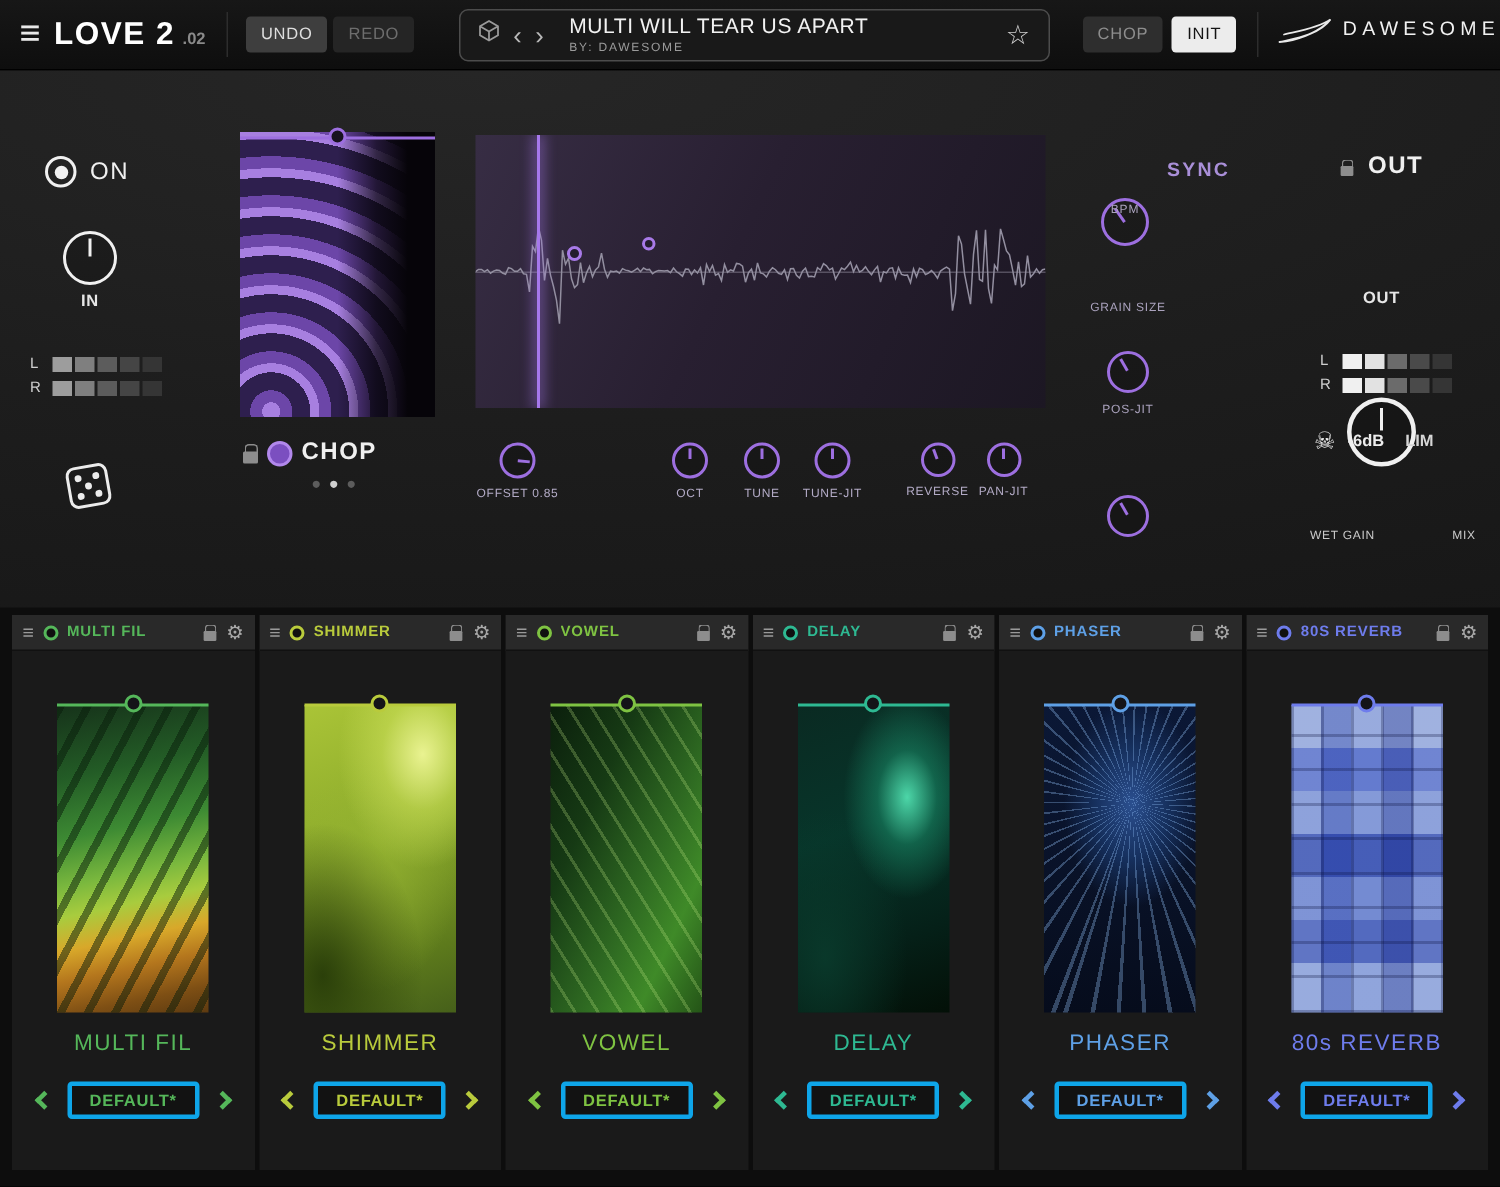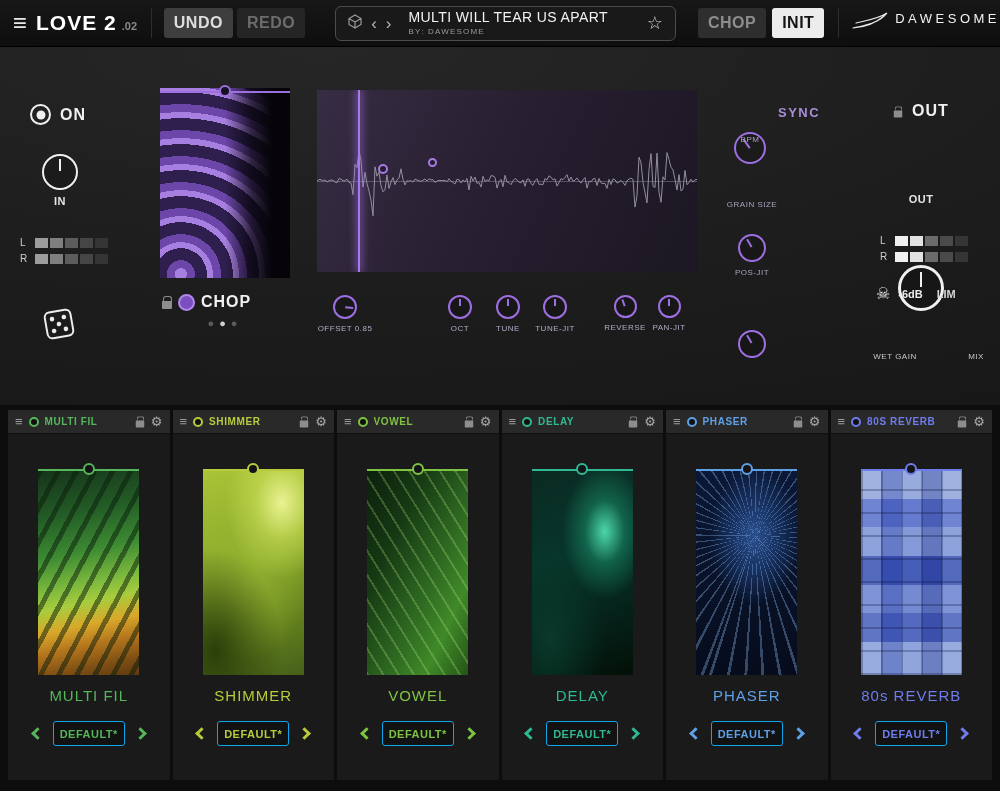--- a/index.html
+++ b/index.html
@@ -8,21 +8,21 @@
        font-family:"Liberation Sans",sans-serif;color:#e8e8e8;-webkit-user-select:none;user-select:none}
   [data-interactable="true"]{cursor:pointer}
 
   
   .topbar{position:absolute;top:0;left:0;width:1000px;height:47px;
           background:linear-gradient(#171717,#0e0e0e);display:flex;align-items:center;border-bottom:1px solid #000}
   .hamburger{font-size:24px;line-height:1;color:#e8e8e8;margin:0 9px 0 13px}
   .logo{font-size:21px;font-weight:800;letter-spacing:1px;color:#fff;white-space:nowrap}
   .version{font-size:11px;font-weight:700;color:#8a8a8a;margin-left:5px;margin-top:6px}
   .tb-sep{width:1px;height:30px;background:#2d2d2d;margin:0 0 0 14px}
-  .btn{font-family:inherit;border:none;border-radius:3px;font-size:16px;font-weight:700;
+  .btn{font-family:inherit;border:none;border-radius:3px;font-size:11px;font-weight:400;
        letter-spacing:.5px;padding:6px 10px}
   .btn-undo{background:#3e3e3e;color:#dedede;margin-left:12px}
   .btn-redo{background:#252525;color:#6d6d6d;margin-left:4px}
   .preset-box{display:flex;align-items:center;gap:9px;margin-left:30px;width:420px;height:35px;
               border:1px solid #4c4c4c;border-radius:6px;background:#191919;padding:0 12px}
   .pv-arrow{color:#b9b9b9;font-size:17px;line-height:1;font-weight:400}
   .preset-text{margin-left:8px;line-height:1.15}
   .preset-title{font-size:14px;color:#f2f2f2;letter-spacing:.4px;white-space:nowrap}
   .preset-by{font-size:8px;color:#9b9b9b;letter-spacing:1.2px;margin-top:2px}
   .star{margin-left:auto;font-size:18px;color:#cfcfcf}
@@ -33,21 +33,21 @@
 
   
   .main{position:absolute;top:47px;left:0;width:1000px;height:358px;
         background:radial-gradient(150% 130% at 32% 0%,#262626 0%,#1d1d1d 50%,#161616 100%)}
   .abs{position:absolute}
 
   .on-ctrl{left:30px;top:57px;display:flex;align-items:center;gap:9px}
   .on-ring{width:21px;height:21px;border-radius:50%;border:2px solid #f0f0f0;position:relative}
   .on-ring::after{content:"";position:absolute;left:50%;top:50%;width:9px;height:9px;border-radius:50%;
                   background:#f0f0f0;transform:translate(-50%,-50%)}
-  .on-label{font-size:16px;font-weight:700;letter-spacing:1px;color:#f0f0f0}
+  .on-label{font-size:16px;font-weight:400;letter-spacing:1px;color:#f0f0f0}
 
   .knob{border-radius:50%;border:2px solid var(--kc,var(--purple));position:relative;background:rgba(0,0,0,.15)}
   .knob::after{content:"";position:absolute;left:calc(50% - 1px);top:9%;width:2px;height:38%;
                background:var(--kc,var(--purple));transform-origin:50% 108%;transform:rotate(var(--rot,0deg))}
   .knob-white{--kc:#f0f0f0}
   .knob-metal{border:2px solid #181818;box-shadow:0 0 0 2px #3c3c3c,0 2px 5px rgba(0,0,0,.7);
               background:radial-gradient(circle at 38% 30%,#e9e9e9,#b2b2b2 40%,#6e6e6e 75%,#535353)}
   .knob-metal::after{background:#1d1d1d}
 
   .under-label{font-size:11px;font-weight:700;color:#e6e6e6;letter-spacing:.5px;text-align:center}
@@ -124,21 +124,21 @@
   .fx-line{position:absolute;top:-1px;left:0;right:0;height:2px;background:var(--accent)}
   .fx-handle{position:absolute;top:-7px;left:50%;transform:translateX(-50%);width:12px;height:12px;
              border-radius:50%;border:2px solid var(--accent);background:#141418;z-index:2}
   .fx-art{width:101px;height:205px}
   .fx-title{margin-top:12px;font-size:15px;letter-spacing:1px;color:var(--accent);white-space:nowrap}
   .fx-preset{margin-top:17px;display:flex;align-items:center;gap:11px}
   .chev{display:inline-block;width:9px;height:9px;border-left:3px solid var(--accent);
         border-bottom:3px solid var(--accent)}
   .chev.left{transform:rotate(45deg)}
   .chev.right{transform:rotate(-135deg)}
-  .fx-preset-box{width:72px;height:25px;border:1px solid #0ea5e9;border-radius:3px;background:rgba(0,0,0,.3);
+  .fx-preset-box{width:88px;height:25px;border:3px solid #0ea5e9;border-radius:3px;background:rgba(0,0,0,.3);
                  display:flex;align-items:center;justify-content:center;font-size:11px;font-weight:700;
                  letter-spacing:.5px;color:var(--accent)}
 
   .art-0{background:
     repeating-linear-gradient(118deg,rgba(8,28,10,.5) 0 5px,rgba(0,0,0,0) 5px 16px),
     linear-gradient(168deg,#16321a 0%,#235c26 22%,#3d8a33 40%,#7ab83e 54%,#a8cc3e 63%,#d8a82a 73%,#b4761d 82%,#7e4f14 92%,#5d3a10 100%)}
   .art-1{background:
     radial-gradient(90% 60% at 78% 16%,rgba(238,246,150,.95) 0%,rgba(205,225,90,.55) 30%,rgba(0,0,0,0) 62%),
     radial-gradient(120% 90% at 12% 88%,rgba(38,58,8,.92) 0%,rgba(0,0,0,0) 55%),
     radial-gradient(85% 55% at 42% 55%,rgba(152,182,52,.7) 0%,rgba(0,0,0,0) 70%),

